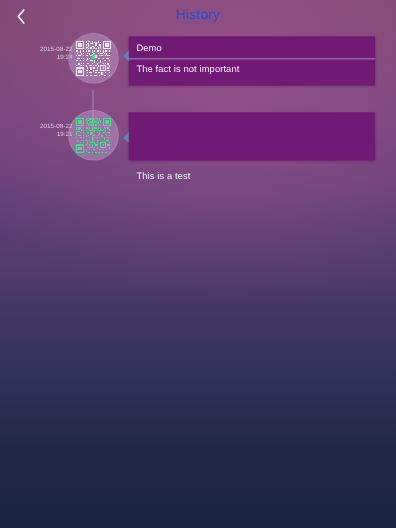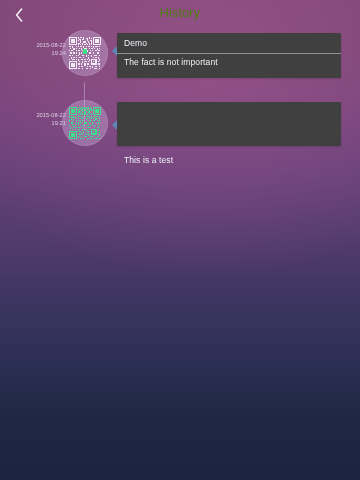--- a/index.html
+++ b/index.html
@@ -43,21 +43,21 @@
     align-items: center;
     justify-content: center;
     cursor: pointer;
   }
   .back-btn svg { display: block; }
   .page-title {
     position: absolute;
     left: 0; top: 6px;
     width: 360px;
     text-align: center;
-    color: #4d7c0f;
+    color: #1d4ed8;
     font-size: 12.5px;
     letter-spacing: 0.2px;
   }
 
   
   .timeline {
     position: absolute;
     left: 0; top: 28px;
     width: 360px;
     height: 452px;
@@ -111,21 +111,21 @@
     height: 32px;
     display: block;
     image-rendering: pixelated;
   }
 
   
   .bubble {
     position: absolute;
     left: 117px;
     width: 224px;
-    background: #404040;
+    background: #701a75;
     border-radius: 1px;
     box-shadow: 0 1px 2px rgba(20,14,40,0.18);
   }
   .bubble-0 { top: 5px; height: 45px; }
   .bubble-1 { top: 4px; height: 44px; }
 
   .bubble::before {
     content: "";
     position: absolute;
     left: -5px;

